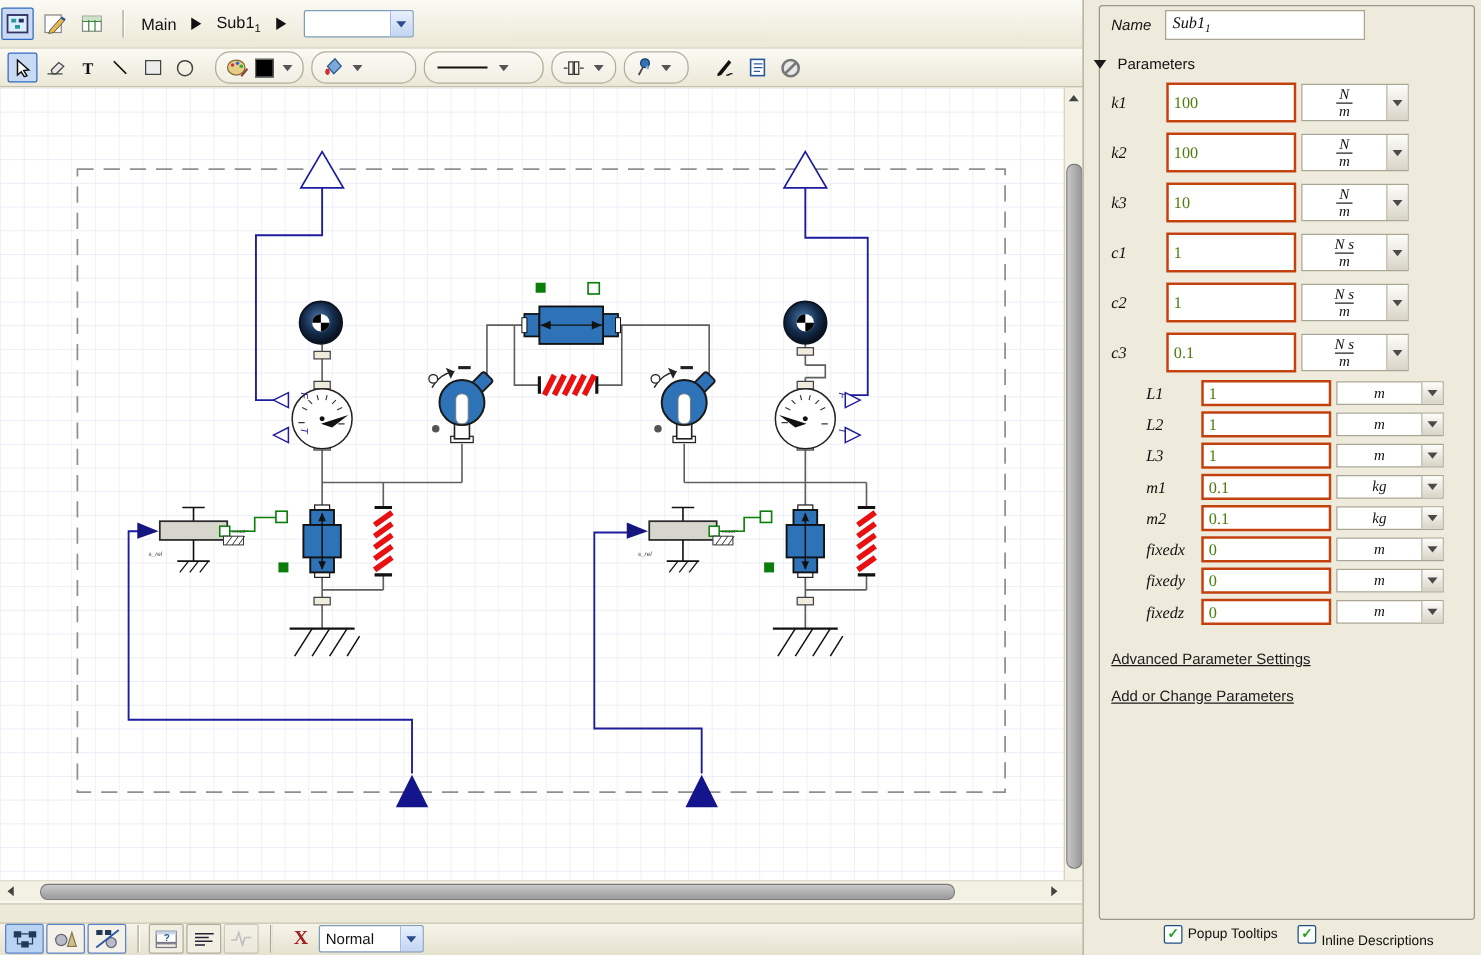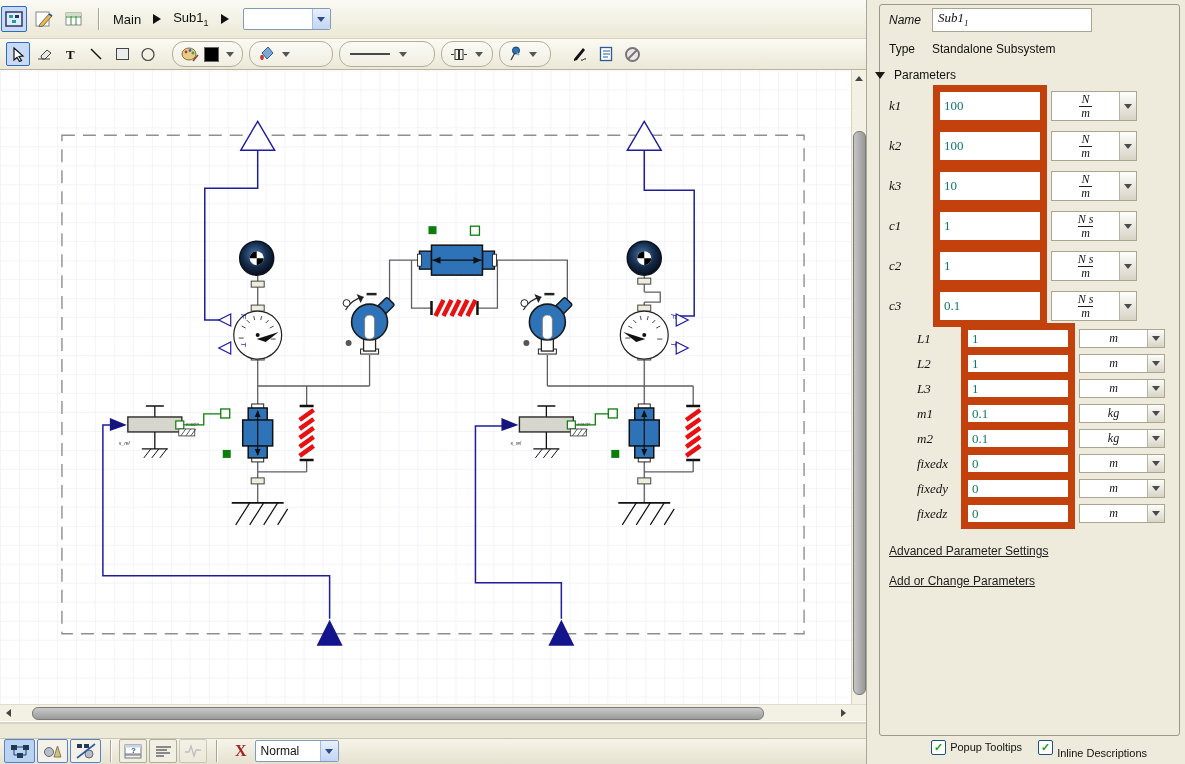--- a/index.html
+++ b/index.html
@@ -58,21 +58,21 @@
   .name-input{width:148px;height:20px;background:#fff;border:1px solid #a9a591;font-family:"Liberation Serif",serif;font-style:italic;font-size:13px;padding:1px 5px;color:#111;}
   .name-input sub{font-size:9px;}
   .type-row{display:flex;margin:10px 0 0 22px;}
   .type-row .lbl:first-child{width:43px;}
   .params-head{display:flex;align-items:center;margin:12px 0 4px 8px;}
   .tri-down{width:0;height:0;border-left:5px solid transparent;border-right:5px solid transparent;border-top:7px solid #1a1a1a;margin-right:9px;}
   .prow{display:flex;align-items:center;padding-left:22px;}
   .prow.tall{height:40px;}
   .prow.short{height:25px;margin-left:28px;}
   .pname{width:44px;font-family:"Liberation Serif",serif;font-style:italic;font-size:13px;color:#111;}
-  .pval{width:92px;background:#fff;border:7px solid #c2410c;font-family:"Liberation Serif",serif;font-size:13px;color:#0f766e;padding:0 4px;display:flex;align-items:center;}
+  .pval{width:92px;background:#fff;border:2px solid #c2410c;font-family:"Liberation Serif",serif;font-size:13px;color:#4d7c0f;padding:0 4px;display:flex;align-items:center;}
   .tall .pval{height:28px;}
   .short .pval{height:17px;}
   .punit{width:84px;margin-left:4px;background:#fff;border:1px solid #a9a591;display:flex;align-items:stretch;}
   .tall .punit{height:28px;}
   .short .punit{height:17px;}
   .punit .uc{flex:1;display:flex;align-items:center;justify-content:center;font-family:"Liberation Serif",serif;font-style:italic;font-size:12px;color:#111;}
   .punit .ub{width:16px;background:linear-gradient(#fdfdfb,#d8d4c6);border-left:1px solid #b8b4a2;display:flex;align-items:center;justify-content:center;}
   .punit .ub .dd{width:0;height:0;border-left:4px solid transparent;border-right:4px solid transparent;border-top:5px solid #4a4a4a;}
   .frac{text-align:center;line-height:1.05;}
   .frac .den{border-top:1px solid #222;padding:0 2px;}
@@ -451,24 +451,20 @@
     </div>
   </div>
 
   <div class="right-panel">
     <div class="panel-box"></div>
     <div style="position:relative;">
       <div class="name-row">
         <span class="lbl">Name</span>
         <div class="name-input"><span>Sub1</span><sub>1</sub></div>
       </div>
-      <div class="type-row">
-        <span class="lbl">Type</span>
-        <span class="lbl">Standalone Subsystem</span>
-      </div>
       <div class="params-head">
         <span class="tri-down"></span>
         <span class="lbl">Parameters</span>
       </div>
       <div id="param-rows">
           <div class="prow tall">
             <span class="pname">k1</span>
             <div class="pval">100</div>
             <div class="punit">
               <div class="uc">

